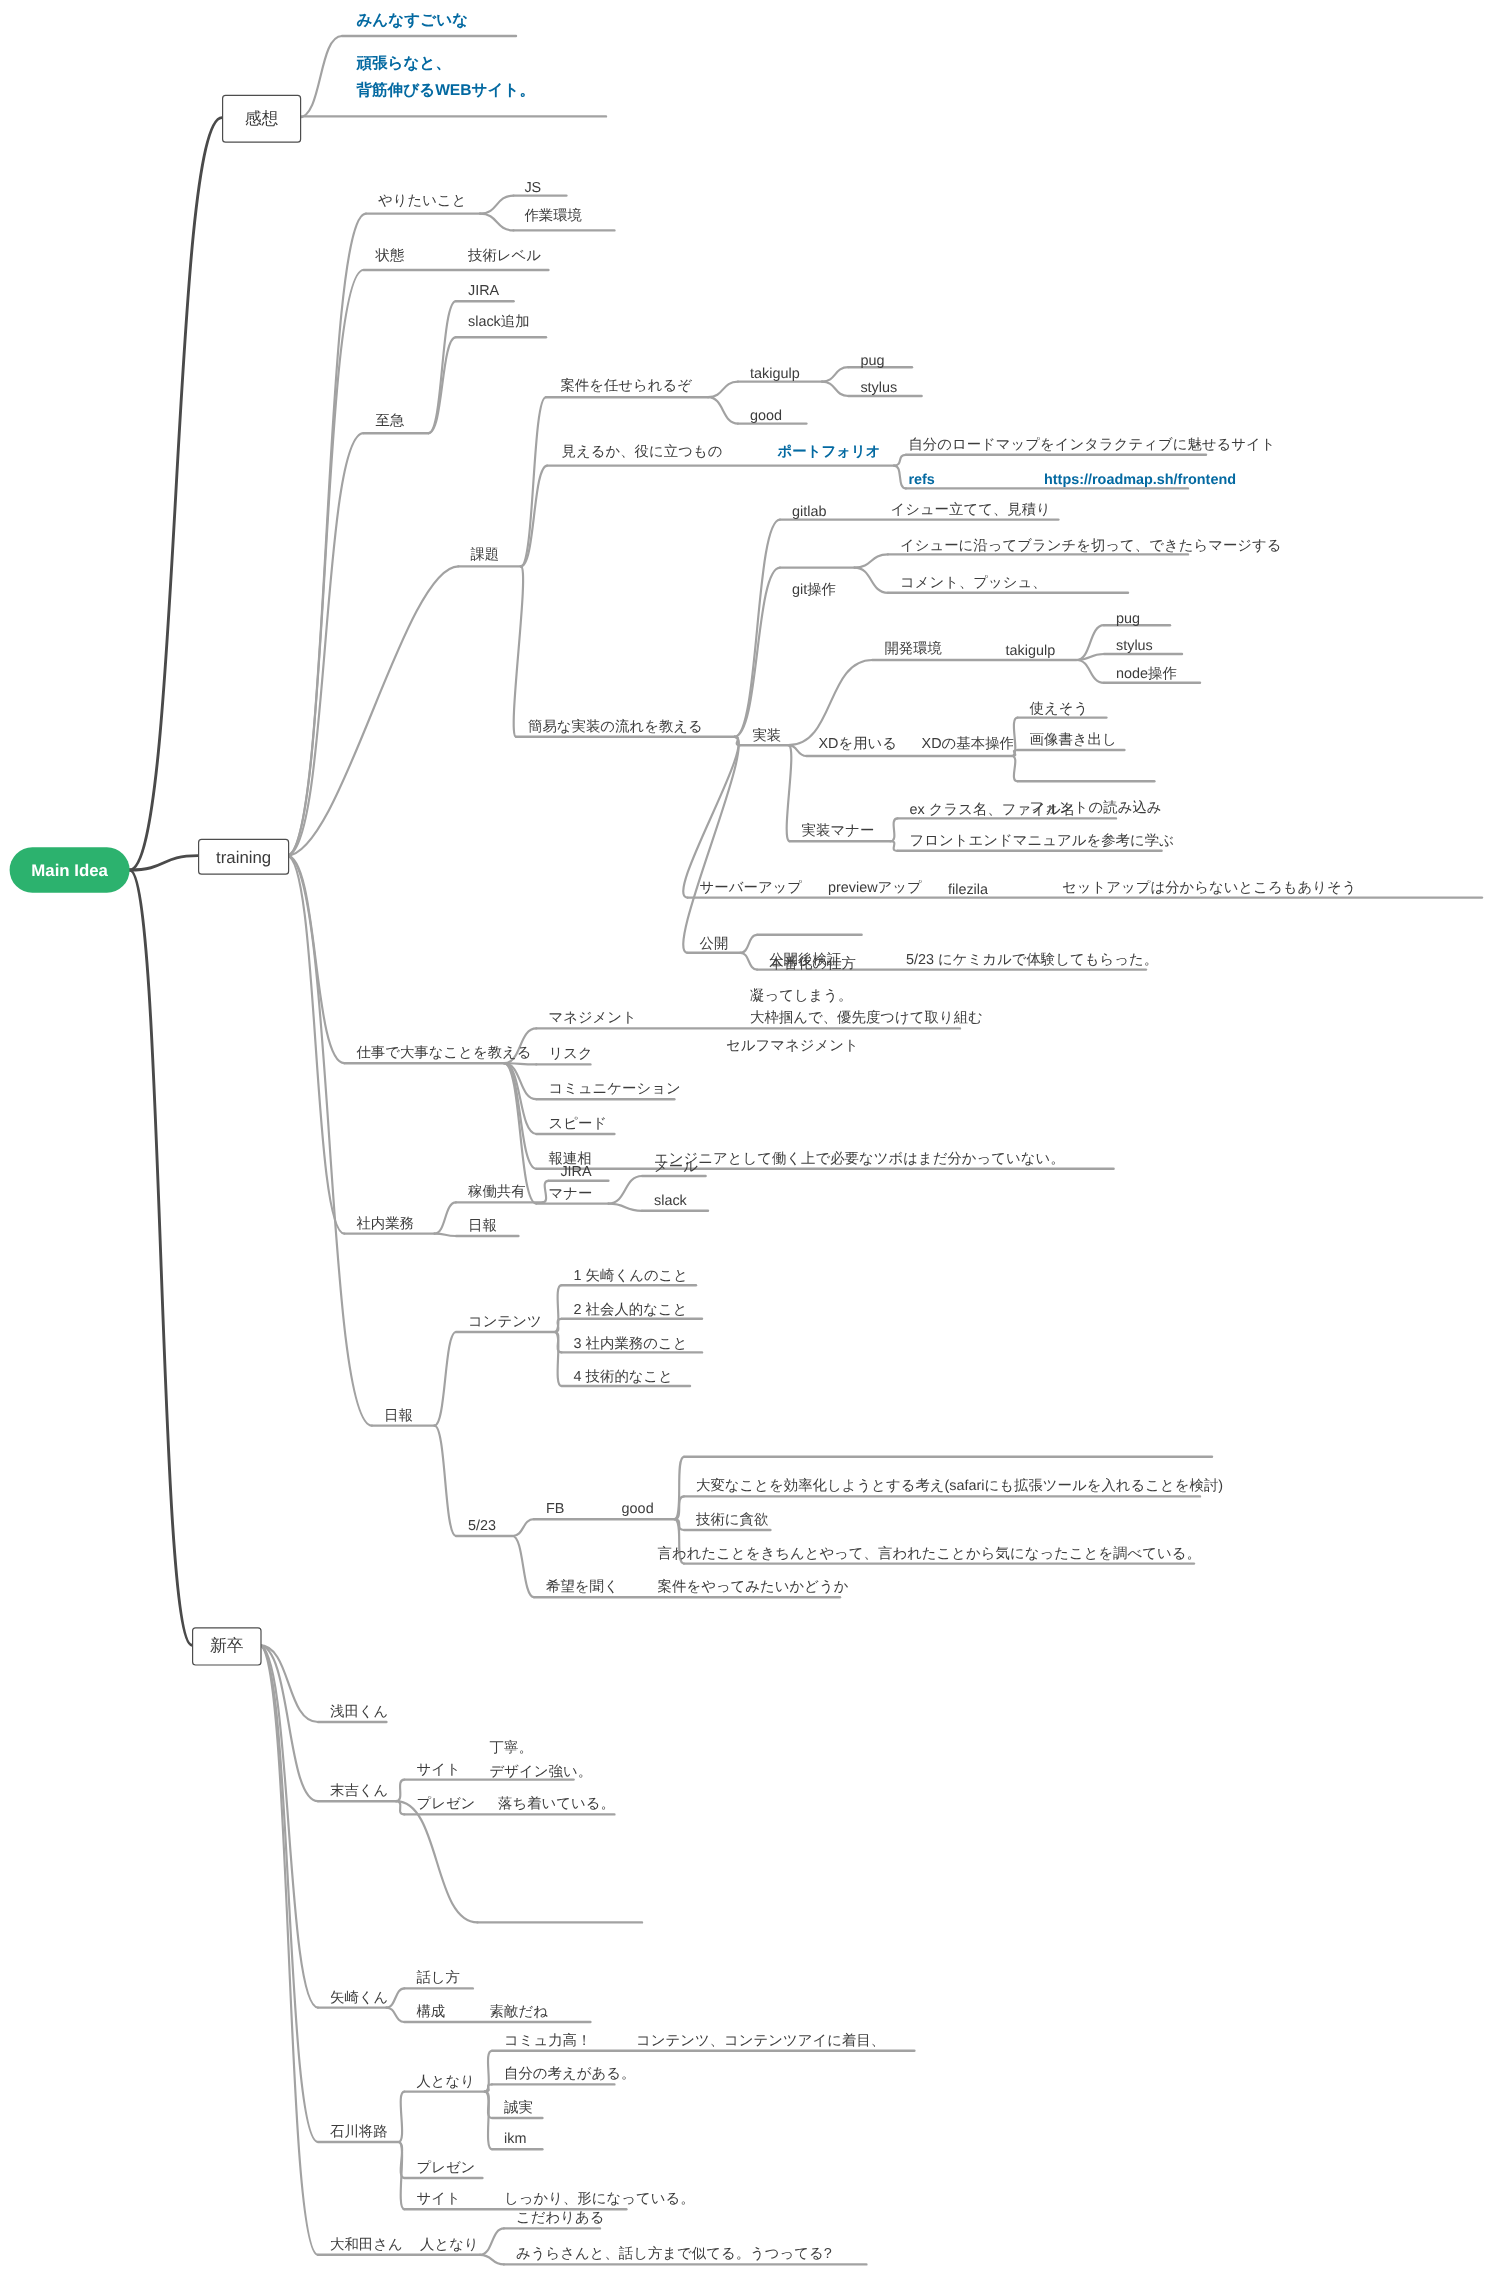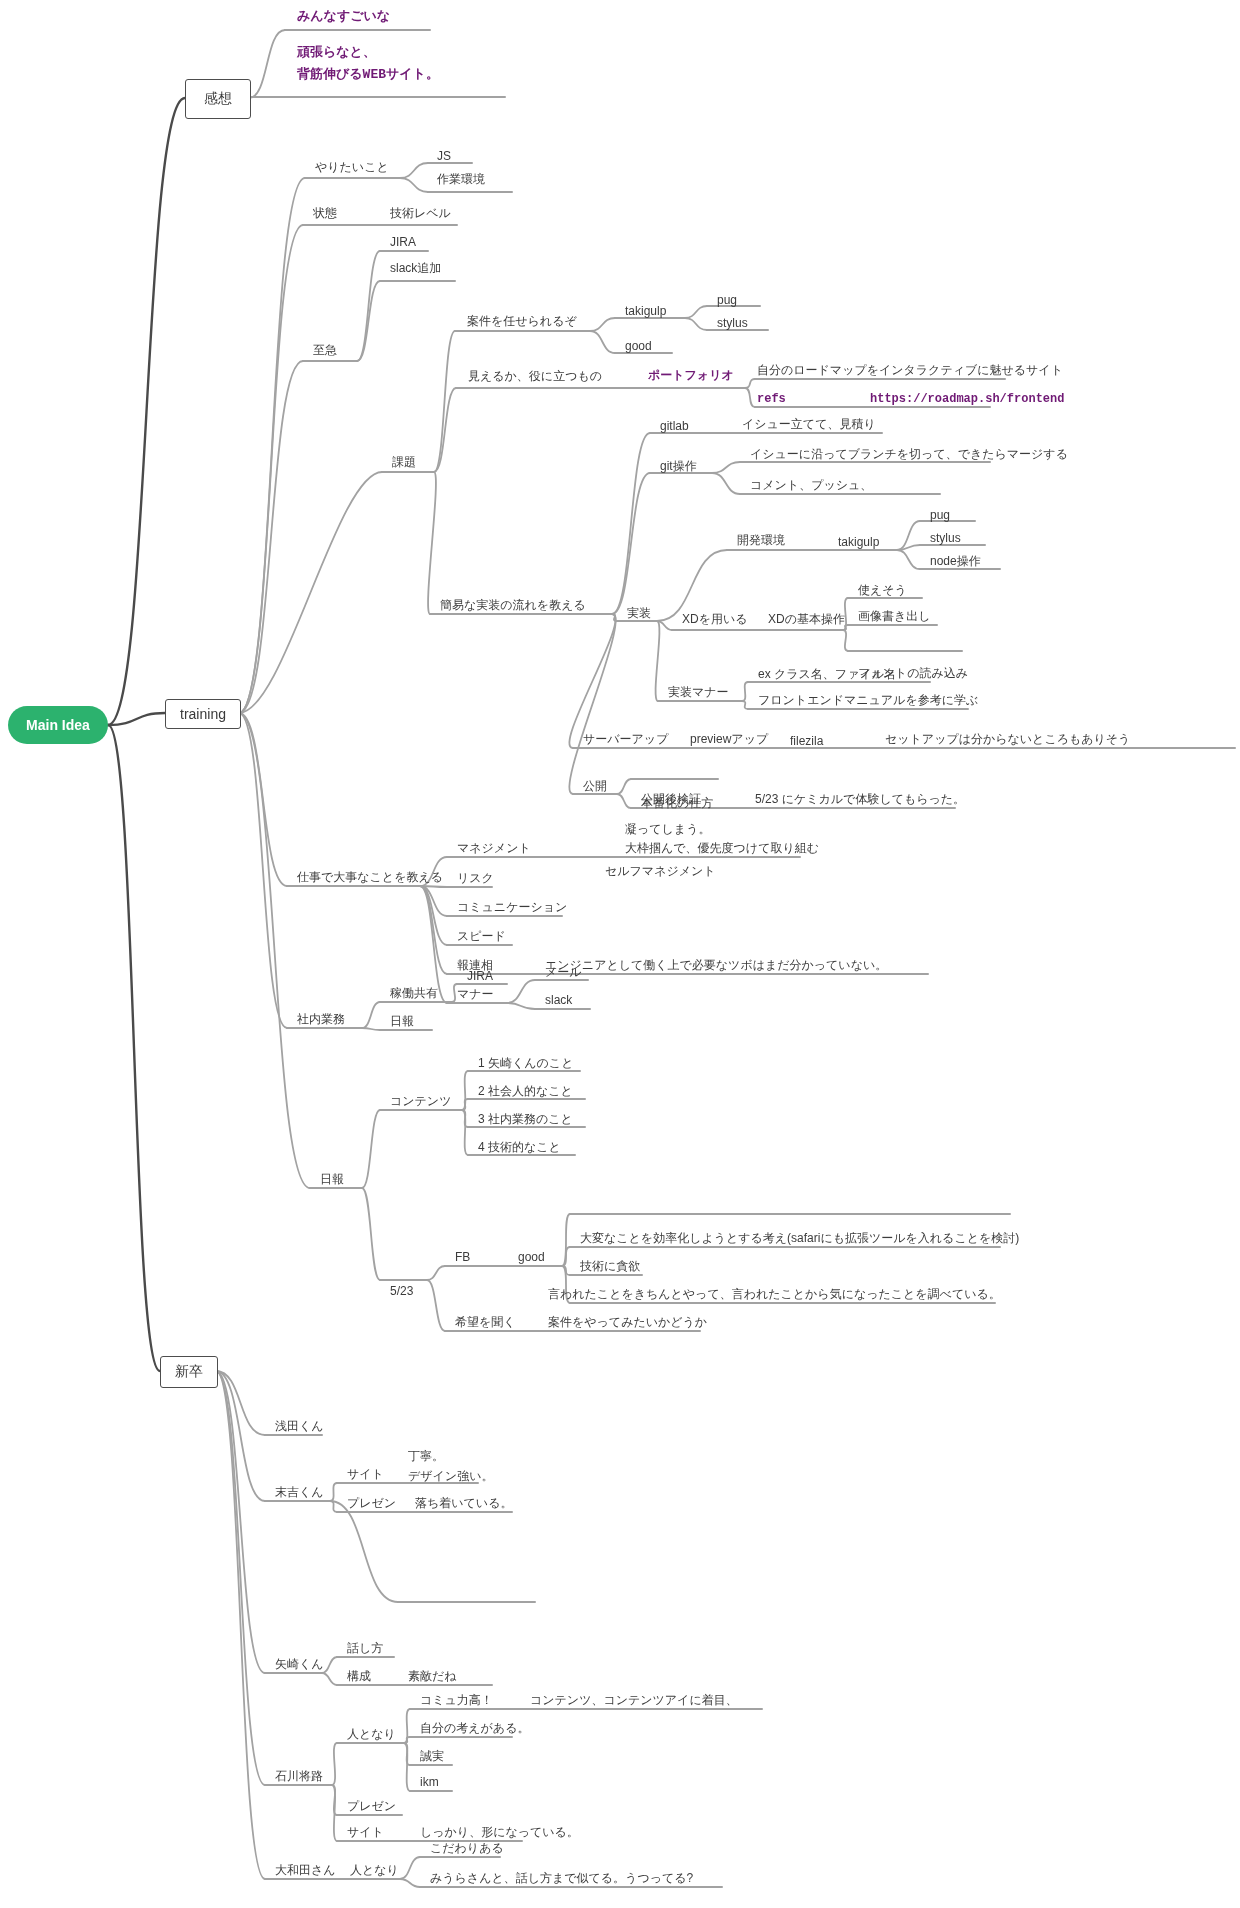--- a/index.html
+++ b/index.html
@@ -1,21 +1,21 @@
 <!DOCTYPE html>
 <html><head>
 <meta charset="utf-8">
 <style>
   html,body{margin:0;padding:0;background:#ffffff;}
   #canvas{position:relative;width:1240px;height:1908px;overflow:hidden;
           font-family:"Liberation Sans","DejaVu Sans",sans-serif;background:#fff;}
   #links{position:absolute;left:0;top:0;z-index:0;}
   .lbl{position:absolute;z-index:2;font-size:12px;line-height:18px;color:#3c3c3c;
        white-space:pre-line;}
-  .lbl.b{font-weight:700;color:#701a75;font-family:Liberation Mono, monospace;}
+  .lbl.b{font-weight:700;color:#0369a1;}
   .branch-box{position:absolute;z-index:3;background:#fff;border:1.5px solid #4d4d4d;
        border-radius:3px;display:flex;align-items:center;justify-content:center;
        font-size:14px;color:#3a3a3a;}
   .root-pill{position:absolute;z-index:3;border-radius:19px;display:flex;align-items:center;
        justify-content:center;font-size:14px;font-weight:700;color:#ffffff;}
 </style>
 </head>
 <body>
 
 <div id="canvas">
@@ -217,21 +217,21 @@
     <div class="lbl" style="left: 717px; top: 314px;">stylus</div>
     <div class="lbl" style="left: 625px; top: 337px;">good</div>
     <div class="lbl" style="left: 468px; top: 367px;">見えるか、役に立つもの</div>
     <div class="lbl b" style="left: 648px; top: 367px;">ポートフォリオ</div>
     <div class="lbl" style="left: 757px; top: 361px;">自分のロードマップをインタラクティブに魅せるサイト</div>
     <div class="lbl b" style="left: 757px; top: 390px;">refs</div>
     <div class="lbl b" style="left: 870px; top: 390px;">https://roadmap.sh/frontend</div>
     <div class="lbl" style="left: 440px; top: 596px;">簡易な実装の流れを教える</div>
     <div class="lbl" style="left: 660px; top: 417px;">gitlab</div>
     <div class="lbl" style="left: 742px; top: 415px;">イシュー立てて、見積り</div>
-    <div class="lbl" style="left: 660px; top: 457px;">git操作</div>
+    <div class="lbl" style="left: 660px; top: 482px;">git操作</div>
     <div class="lbl" style="left: 750px; top: 445px;">イシューに沿ってブランチを切って、できたらマージする</div>
     <div class="lbl" style="left: 750px; top: 476px;">コメント、プッシュ、</div>
     <div class="lbl" style="left: 627px; top: 604px;">実装</div>
     <div class="lbl" style="left: 737px; top: 531px;">開発環境</div>
     <div class="lbl" style="left: 838px; top: 533px;">takigulp</div>
     <div class="lbl" style="left: 930px; top: 506px;">pug</div>
     <div class="lbl" style="left: 930px; top: 529px;">stylus</div>
     <div class="lbl" style="left: 930px; top: 552px;">node操作</div>
     <div class="lbl" style="left: 682px; top: 610px;">XDを用いる</div>
     <div class="lbl" style="left: 768px; top: 610px;">XDの基本操作</div>
@@ -265,21 +265,21 @@
     <div class="lbl" style="left: 297px; top: 1010px;">社内業務</div>
     <div class="lbl" style="left: 390px; top: 984px;">稼働共有</div>
     <div class="lbl" style="left: 467px; top: 967px;">JIRA</div>
     <div class="lbl" style="left: 390px; top: 1012px;">日報</div>
     <div class="lbl" style="left: 320px; top: 1170px;">日報</div>
     <div class="lbl" style="left: 390px; top: 1092px;">コンテンツ</div>
     <div class="lbl" style="left: 478px; top: 1054px;">1 矢崎くんのこと</div>
     <div class="lbl" style="left: 478px; top: 1082px;">2 社会人的なこと</div>
     <div class="lbl" style="left: 478px; top: 1110px;">3 社内業務のこと</div>
     <div class="lbl" style="left: 478px; top: 1138px;">4 技術的なこと</div>
-    <div class="lbl" style="left: 390px; top: 1262px; margin-top: 20px;">5/23</div>
+    <div class="lbl" style="left: 390px; top: 1262px;">5/23</div>
     <div class="lbl" style="left: 455px; top: 1248px;">FB</div>
     <div class="lbl" style="left: 518px; top: 1248px;">good</div>
     <div class="lbl" style="left: 580px; top: 1229px;">大変なことを効率化しようとする考え(safariにも拡張ツールを入れることを検討)</div>
     <div class="lbl" style="left: 580px; top: 1257px;">技術に貪欲</div>
     <div class="lbl" style="left: 548px; top: 1285px;">言われたことをきちんとやって、言われたことから気になったことを調べている。</div>
     <div class="lbl" style="left: 455px; top: 1313px;">希望を聞く</div>
     <div class="lbl" style="left: 548px; top: 1313px;">案件をやってみたいかどうか</div>
     <div class="lbl" style="left: 275px; top: 1417px;">浅田くん</div>
     <div class="lbl" style="left: 275px; top: 1483px;">末吉くん</div>
     <div class="lbl" style="left: 347px; top: 1465px;">サイト</div>

